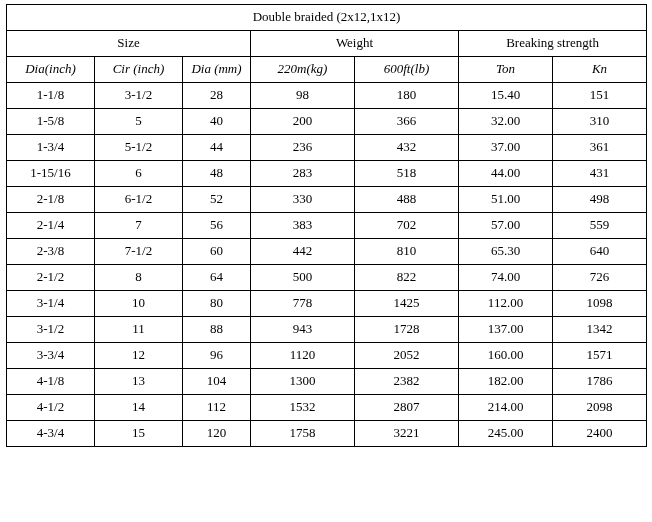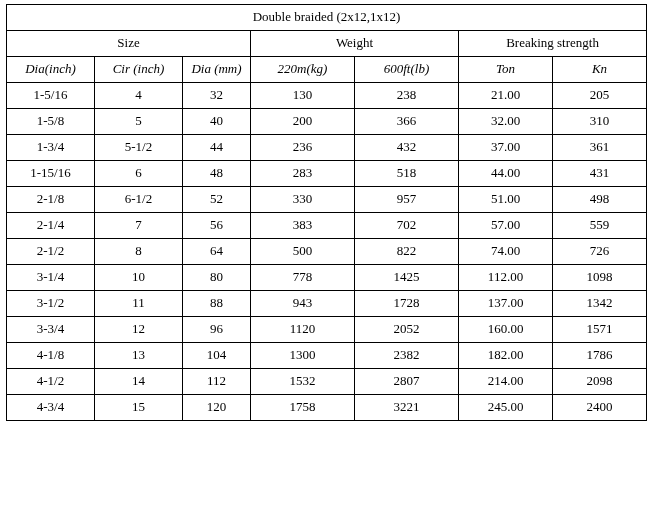--- a/index.html
+++ b/index.html
@@ -81,27 +81,27 @@
         <td class="col-head">Cir (inch)</td>
         <td class="col-head">Dia (mm)</td>
         <td class="col-head">220m(kg)</td>
         <td class="col-head">600ft(lb)</td>
         <td class="col-head">Ton</td>
         <td class="col-head">Kn</td>
       </tr>
     </thead>
     <tbody id="table-body">
         <tr>
-          <td>1-5/16</td>
-          <td>4</td>
-          <td>32</td>
-          <td>130</td>
-          <td>238</td>
-          <td>21.00</td>
-          <td>205</td>
+          <td>1-1/8</td>
+          <td>3-1/2</td>
+          <td>28</td>
+          <td>98</td>
+          <td>180</td>
+          <td>15.40</td>
+          <td>151</td>
         </tr>
         <tr>
           <td>1-5/8</td>
           <td>5</td>
           <td>40</td>
           <td>200</td>
           <td>366</td>
           <td>32.00</td>
           <td>310</td>
         </tr>
@@ -121,34 +121,43 @@
           <td>283</td>
           <td>518</td>
           <td>44.00</td>
           <td>431</td>
         </tr>
         <tr>
           <td>2-1/8</td>
           <td>6-1/2</td>
           <td>52</td>
           <td>330</td>
-          <td>957</td>
+          <td>488</td>
           <td>51.00</td>
           <td>498</td>
         </tr>
         <tr>
           <td>2-1/4</td>
           <td>7</td>
           <td>56</td>
           <td>383</td>
           <td>702</td>
           <td>57.00</td>
           <td>559</td>
         </tr>
         <tr>
+          <td>2-3/8</td>
+          <td>7-1/2</td>
+          <td>60</td>
+          <td>442</td>
+          <td>810</td>
+          <td>65.30</td>
+          <td>640</td>
+        </tr>
+        <tr>
           <td>2-1/2</td>
           <td>8</td>
           <td>64</td>
           <td>500</td>
           <td>822</td>
           <td>74.00</td>
           <td>726</td>
         </tr>
         <tr>
           <td>3-1/4</td>

